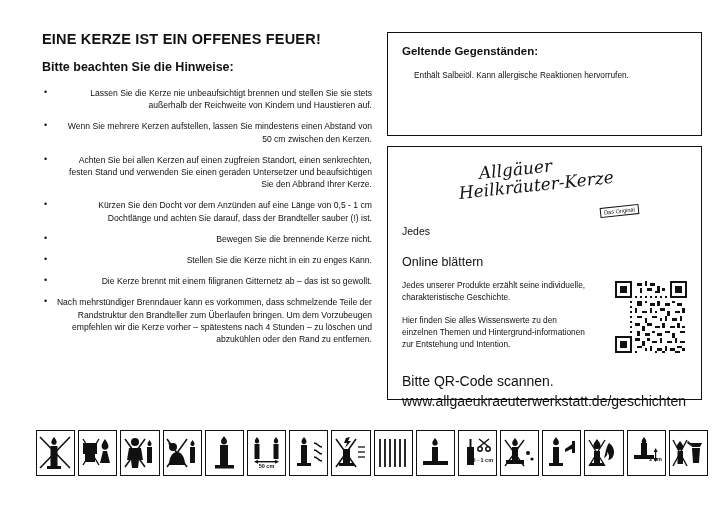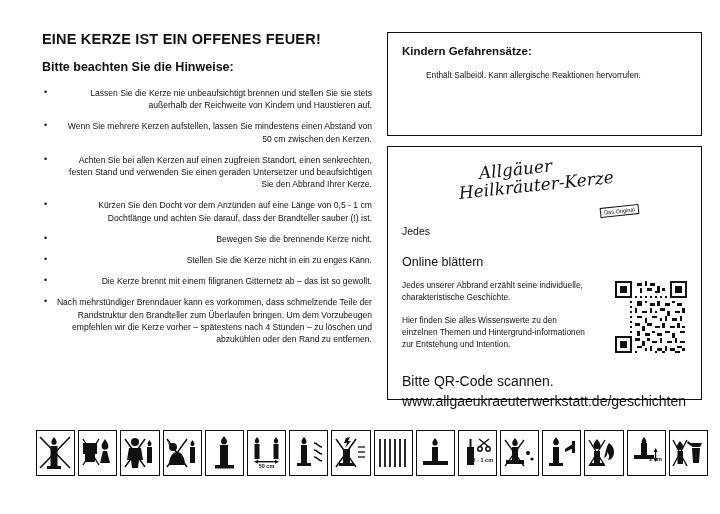--- a/index.html
+++ b/index.html
@@ -79,21 +79,21 @@
     padding: 12px 14px 10px 14px;
   }
   .hazard-title {
     font-size: 11.5px;
     font-weight: bold;
     margin: 0 0 13px 0;
   }
   .hazard-text {
     font-size: 8.3px;
     line-height: 1.4;
-    margin: 12px;
+    margin: 0;
     padding-left: 12px;
   }
   .brand-box {
     margin-top: 10px;
     height: 254px;
     padding: 12px 14px 10px 14px;
     position: relative;
   }
   .logo-wrap {
     position: relative;
@@ -206,33 +206,33 @@
       <li>Bewegen Sie die brennende Kerze nicht.</li>
       <li>Stellen Sie die Kerze nicht in ein zu enges Kann.</li>
       <li>Die Kerze brennt mit einem filigranen Gitternetz ab – das ist so gewollt.</li>
       <li>Nach mehrstündiger Brenndauer kann es vorkommen, dass schmelzende Teile der Randstruktur den Brandteller zum Überlaufen bringen. Um dem Vorzubeugen empfehlen wir die Kerze vorher – spätestens nach 4 Stunden – zu löschen und abzukühlen oder den Rand zu entfernen.</li>
     </ul>
   </div>
 
   <div class="right-col">
 
     <div class="box hazard-box">
-      <div class="hazard-title">Kindern Gefahrensätze:</div>
+      <div class="hazard-title">Geltende Gegenständen:</div>
       <div class="hazard-text">Enthält Salbeiöl. Kann allergische Reaktionen hervorrufen.</div>
     </div>
 
     <div class="box brand-box">
       <div class="logo-wrap">
         <div class="logo-line1">Allgäuer</div>
         <div class="logo-line2">Heilkräuter-Kerze</div>
         <div class="logo-sub">Das Original</div>
       </div>
       <div class="danke">Jedes</div>
       <div class="online">Online blättern</div>
-      <p class="para">Jedes unserer Abbrand erzählt seine individuelle, charakteristische Geschichte.</p>
+      <p class="para">Jedes unserer Produkte erzählt seine individuelle, charakteristische Geschichte.</p>
       <p class="para">Hier finden Sie alles Wissenswerte zu den einzelnen Themen und Hintergrund-informationen zur Entstehung und Intention.</p>
       <p class="qr-note">Bitte QR-Code scannen. www.allgaeukraeuterwerkstatt.de/geschichten</p>
 
       <div class="qr">
         <svg viewBox="0 0 29 29" width="72" height="72" shape-rendering="crispEdges" aria-label="qr">
           <rect width="29" height="29" fill="#fff"></rect>
           <g fill="#111">
 
             <rect x="0" y="0" width="7" height="1"></rect>
               <rect x="0" y="6" width="7" height="1"></rect>

